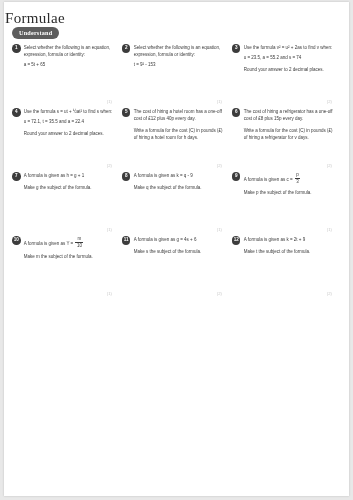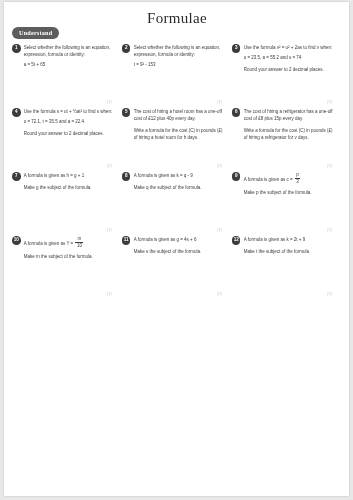--- a/index.html
+++ b/index.html
@@ -26,21 +26,20 @@
   }
   .header {
     position: relative;
     height: 36px;
   }
   .page-title {
     position: absolute;
     left: 1px;
     right: 0;
     top: 8px;
-    text-align: center;
     font-family: "Liberation Serif", serif;
     font-size: 15px;
     color: #2b2b2b;
     letter-spacing: 0.3px;
   }
   .badge {
     position: absolute;
     left: 8px;
     top: 25px;
     background: #5d5d5d;

